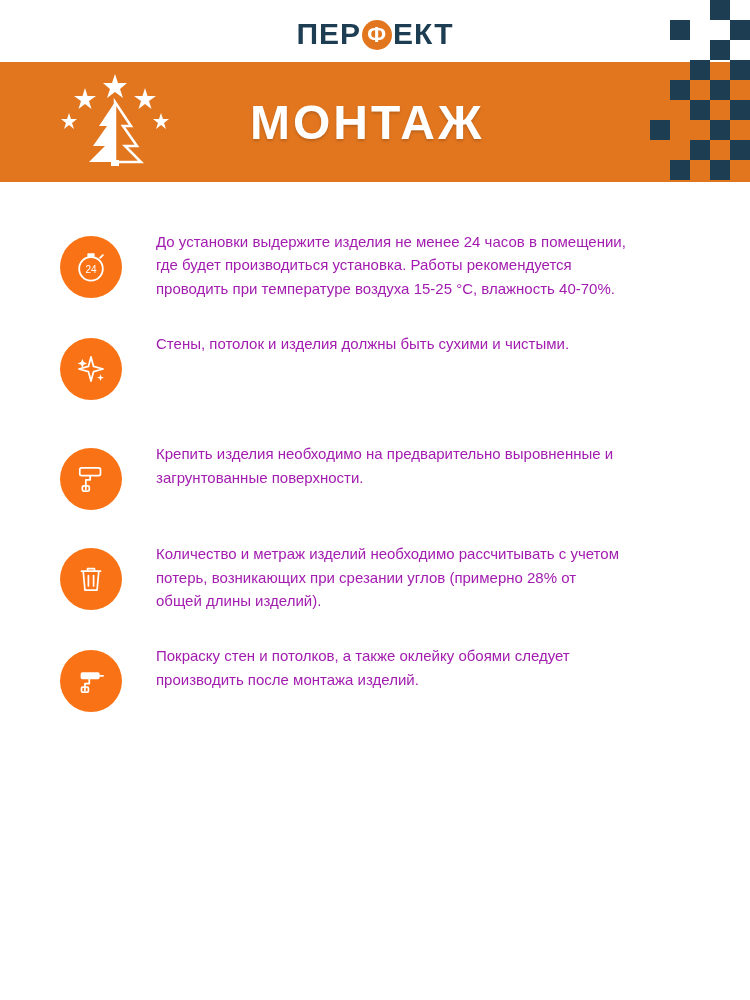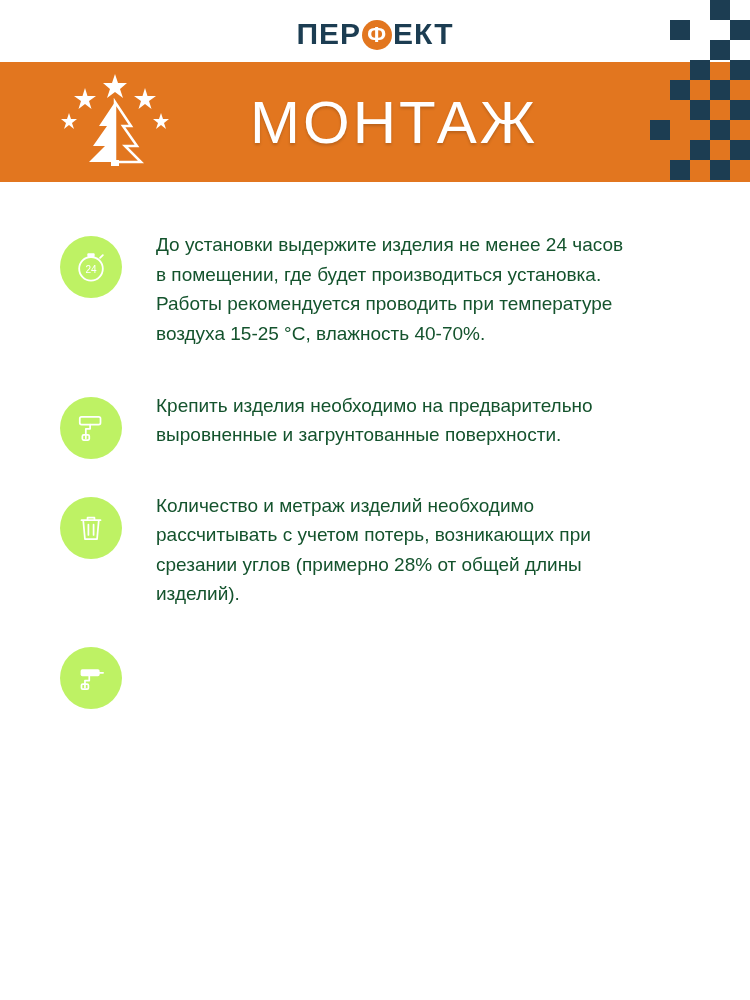--- a/index.html
+++ b/index.html
@@ -54,22 +54,22 @@
   .header-band {
     position: relative;
     height: 120px;
     background: #e2761f;
     display: flex;
     align-items: center;
     overflow: hidden;
   }
   .header-title {
     color: #ffffff;
-    font-size: 60px;
-    font-weight: normal;
+    font-size: 48px;
+    font-weight: bold;
     letter-spacing: 3px;
     margin-left: 250px;
     text-shadow: 0 2px 3px rgba(0,0,0,.18);
   }
   .tree-emblem {
     position: absolute;
     left: 55px;
     top: 10px;
     width: 120px;
     height: 100px;
@@ -93,32 +93,32 @@
   .item {
     display: flex;
     align-items: flex-start;
     margin-bottom: 30px;
   }
   .badge {
     flex: 0 0 auto;
     width: 62px;
     height: 62px;
     border-radius: 50%;
-    background: #bef264;
+    background: #f97316;
     display: flex;
     align-items: center;
     justify-content: center;
     margin-right: 34px;
     margin-top: 8px;
   }
   .badge svg { display: block; }
   .item-text {
-    font-size: 19px;
+    font-size: 15px;
     line-height: 1.56;
-    color: #14532d;
+    color: #a21caf;
     padding-top: 2px;
     max-width: 470px;
   }
 
   .pad-1 { margin-top: 6px; }
   .pad-2 { margin-top: 26px; }
   .pad-3 { margin-top: 40px; }
   .pad-4 { margin-top: 20px; }
   .pad-5 { margin-top: 20px; }
 </style>
@@ -188,20 +188,30 @@
         <circle cx="22" cy="24" r="13" fill="none" stroke="#ffffff" stroke-width="2"></circle>
         <rect x="18" y="7" width="8" height="4" rx="1" fill="#ffffff"></rect>
         <path d="M22 11 L22 8" stroke="#ffffff" stroke-width="2"></path>
         <path d="M32 12 L35 9" stroke="#ffffff" stroke-width="2" stroke-linecap="round"></path>
         <text x="22" y="29" font-size="11" font-family="Liberation Sans, sans-serif" fill="#ffffff" text-anchor="middle">24</text>
       </svg>
     </div>
     <div class="item-text">До установки выдержите изделия не менее 24 часов в помещении, где будет производиться установка. Работы рекомендуется проводить при температуре воздуха 15-25 °С, влажность 40-70%.</div>
   </div>
 
+  <div class="item pad-2">
+    <div class="badge">
+      <svg viewBox="0 0 44 44" width="38" height="38" aria-hidden="true">
+        <path d="M22 8 L25 19 L36 22 L25 25 L22 36 L19 25 L8 22 L19 19 Z" fill="none" stroke="#ffffff" stroke-width="2" stroke-linejoin="round"></path>
+        <path d="M12 10 L13.5 14 L17.5 15.5 L13.5 17 L12 21 L10.5 17 L6.5 15.5 L10.5 14 Z" fill="#ffffff"></path>
+        <path d="M33 28 L34 31 L37 32 L34 33 L33 36 L32 33 L29 32 L32 31 Z" fill="#ffffff"></path>
+      </svg>
+    </div>
+    <div class="item-text">Стены, потолок и изделия должны быть сухими и чистыми.</div>
+  </div>
 
   <div class="item pad-3">
     <div class="badge">
       <svg viewBox="0 0 44 44" width="38" height="38" aria-hidden="true">
         <rect x="9" y="9" width="24" height="9" rx="2" fill="none" stroke="#ffffff" stroke-width="2"></rect>
         <path d="M21 18 L21 23 L16 23 L16 34" fill="none" stroke="#ffffff" stroke-width="2" stroke-linecap="round" stroke-linejoin="round"></path>
         <rect x="12" y="30" width="8" height="6" rx="1.5" fill="none" stroke="#ffffff" stroke-width="2"></rect>
       </svg>
     </div>
     <div class="item-text">Крепить изделия необходимо на предварительно выровненные и загрунтованные поверхности.</div>
@@ -221,15 +231,16 @@
 
   <div class="item pad-5">
     <div class="badge">
       <svg viewBox="0 0 44 44" width="38" height="38" aria-hidden="true">
         <rect x="10" y="12" width="22" height="8" rx="2" fill="#ffffff"></rect>
         <path d="M20 20 L20 25 L15 25 L15 33" fill="none" stroke="#ffffff" stroke-width="2" stroke-linecap="round" stroke-linejoin="round"></path>
         <rect x="11" y="29" width="8" height="6" rx="1.5" fill="none" stroke="#ffffff" stroke-width="2"></rect>
         <path d="M32 16 L36 16" stroke="#ffffff" stroke-width="2" stroke-linecap="round"></path>
       </svg>
     </div>
+    <div class="item-text">Покраску стен и потолков, а также оклейку обоями следует производить после монтажа изделий.</div>
   </div>
 
 </div>
 
 </body></html>

